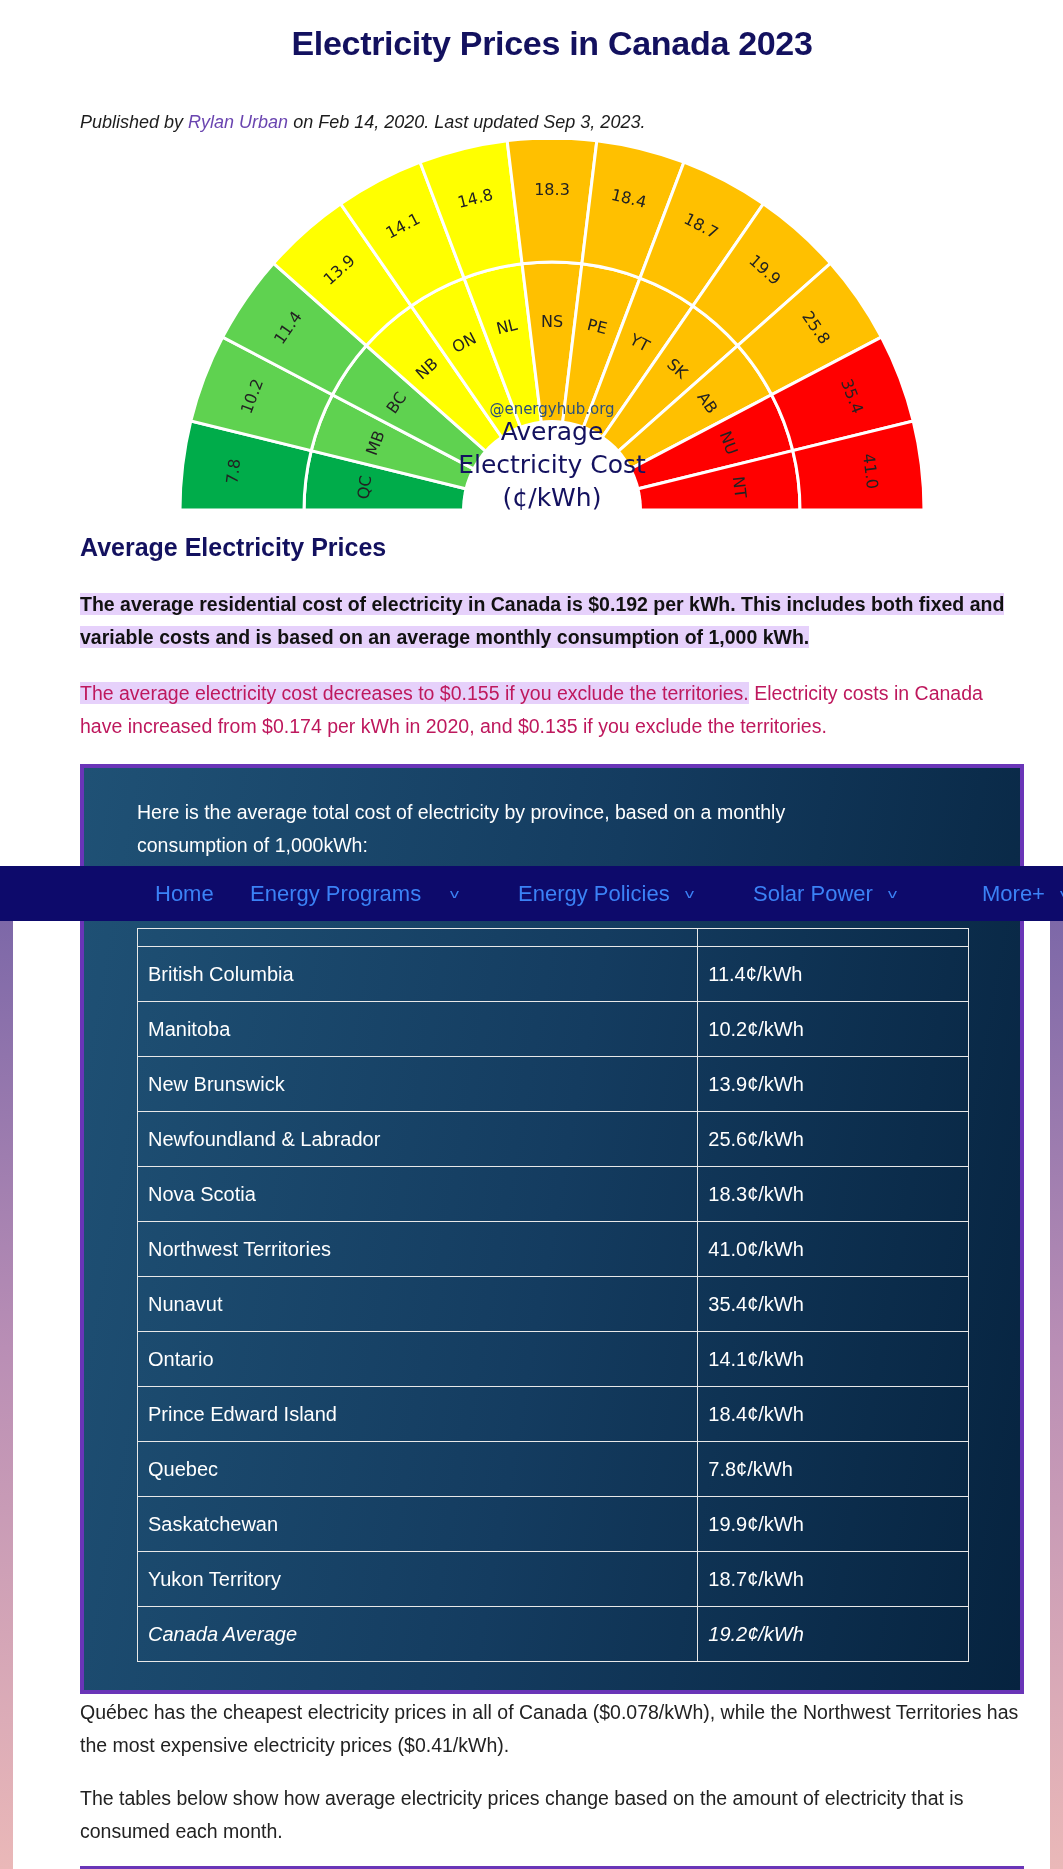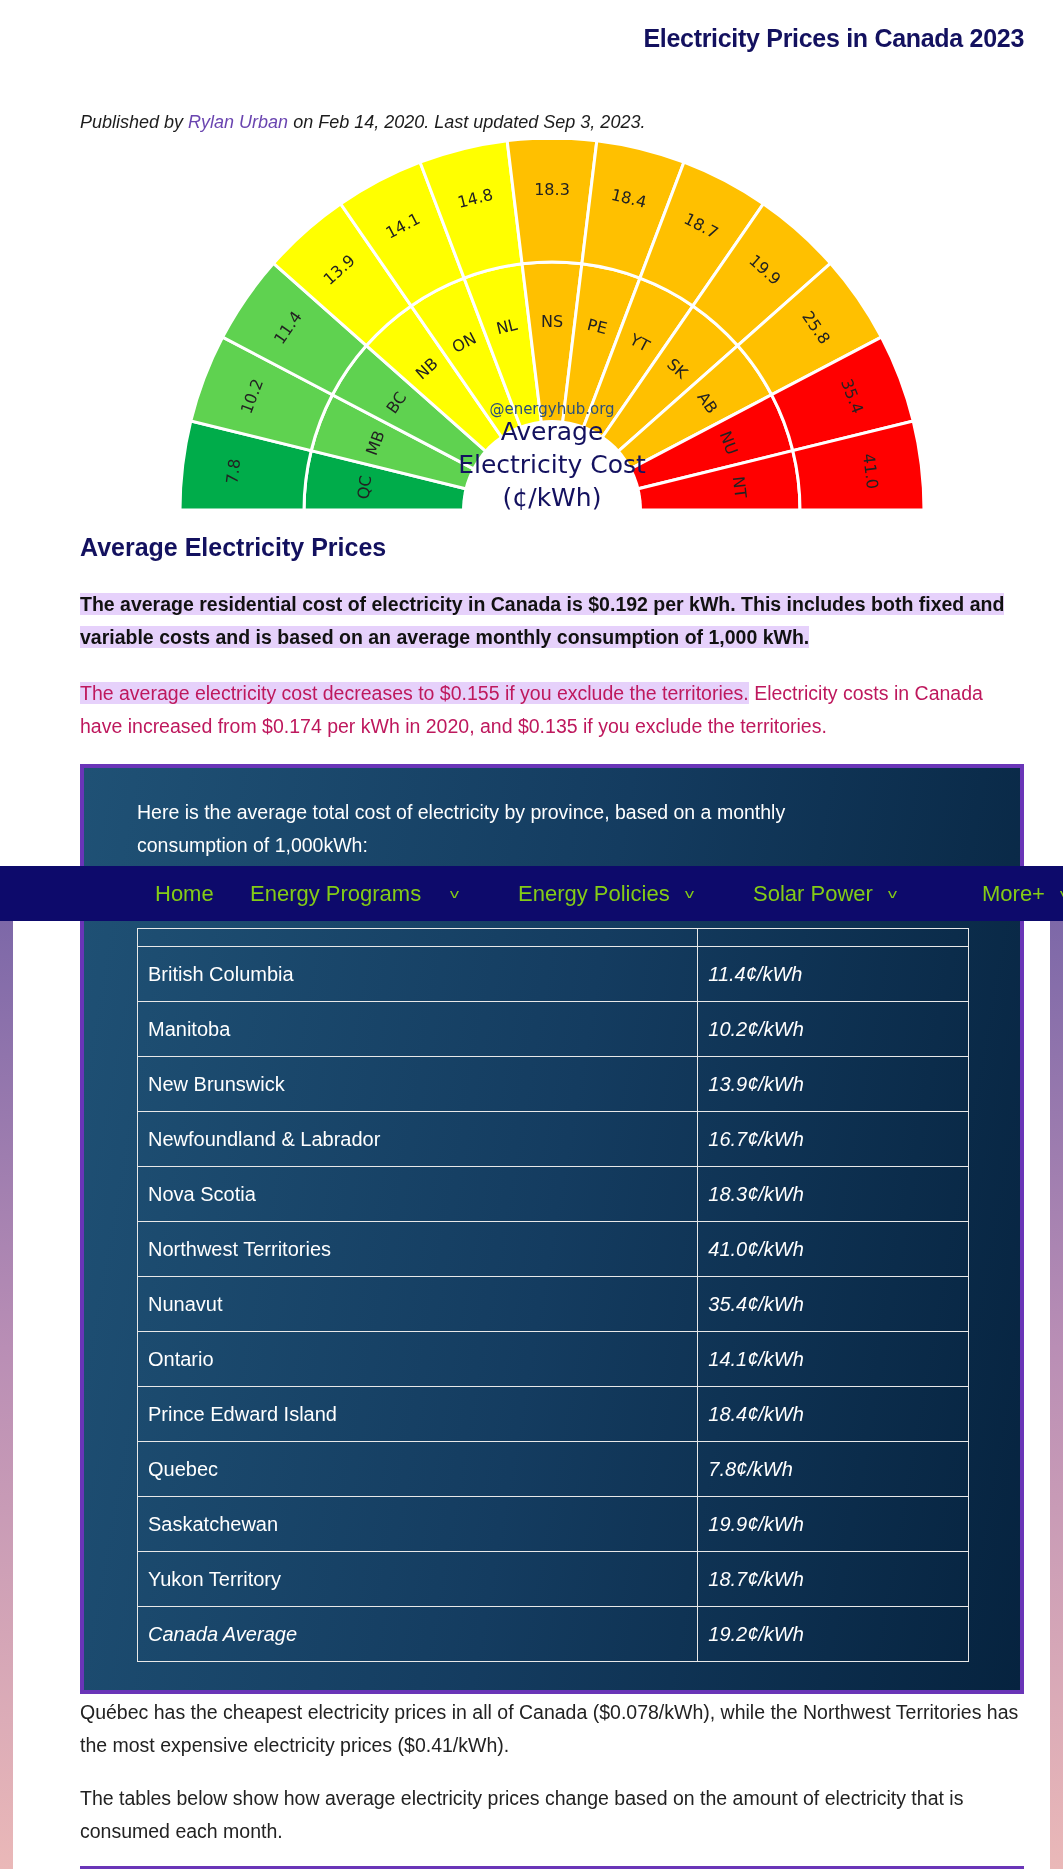--- a/index.html
+++ b/index.html
@@ -10,21 +10,21 @@
     position: absolute; left: 0; right: 0; top: 921px; bottom: 0;
     background: linear-gradient(180deg, #7d68a8 0%, #b98eb5 45%, #eab8b8 100%);
   }
   .page {
     position: absolute; left: 13px; top: 0; width: 1037px; height: 1869px; background: #ffffff;
   }
   .content { position: absolute; left: 67px; width: 944px; top: 0; }
 
   .title {
     position: absolute; left: 0; width: 944px; top: 24px;
-    text-align: right; font-size: 25px; font-weight: bold; color: #13115f; letter-spacing: -0.3px;
+    text-align: center; font-size: 34px; font-weight: bold; color: #13115f; letter-spacing: -0.3px;
   }
   .byline {
     position: absolute; left: 0; top: 112px; font-size: 18px; font-style: italic; color: #1c1c1c;
   }
   .byline .author { color: #6a45b0; }
 
   .gauge { position: absolute; left: 100px; top: 140px; width: 744px; height: 380px; }
 
   .h2 {
     position: absolute; left: 0; top: 533px; font-size: 25px; font-weight: bold; color: #13115f;
@@ -47,30 +47,30 @@
     position: absolute; left: 53px; top: 28px; width: 760px; font-size: 19.5px; line-height: 33px; color: #ffffff;
   }
   .tbl {
     position: absolute; left: 53px; top: 160px; width: 832px; border-collapse: collapse;
   }
   .tbl td {
     border: 1.5px solid #e8e8e8; color: #ffffff; font-size: 20px; height: 55px; padding: 0 10px;
     vertical-align: middle;
   }
   .tbl td.c1 { width: 561px; }
-  .tbl td.c2 { width: 271px; font-style: italic; }
+  .tbl td.c2 { width: 271px; }
   .tbl tr.first td { height: 18px; }
   .tbl tr.avg td { font-style: italic; }
 
   .nav {
     position: absolute; left: 0; top: 866px; width: 1063px; height: 55px; background: #0d0a6b;
     display: flex; align-items: center; z-index: 10;
   }
   .nav-item {
-    position: absolute; top: 0; height: 55px; display: flex; align-items: center; color: #84cc16; font-size: 22px;
+    position: absolute; top: 0; height: 55px; display: flex; align-items: center; color: #3b82f6; font-size: 22px;
   }
   .nav-item .chev { margin-left: 16px; font-size: 13px; transform: scaleX(1.4); display: inline-block; }
 
   .after1 {
     position: absolute; left: 0; top: 1696px; width: 944px; font-size: 19.5px; line-height: 33px; color: #222;
   }
   .after2 {
     position: absolute; left: 0; top: 1782px; width: 944px; font-size: 19.5px; line-height: 33px; color: #222;
   }
   .bottom-rule {
@@ -170,21 +170,21 @@
             <tr>
               <td class="c1">Manitoba</td>
               <td class="c2">10.2¢/kWh</td>
             </tr>
             <tr>
               <td class="c1">New Brunswick</td>
               <td class="c2">13.9¢/kWh</td>
             </tr>
             <tr>
               <td class="c1">Newfoundland &amp; Labrador</td>
-              <td class="c2">16.7¢/kWh</td>
+              <td class="c2">25.6¢/kWh</td>
             </tr>
             <tr>
               <td class="c1">Nova Scotia</td>
               <td class="c2">18.3¢/kWh</td>
             </tr>
             <tr>
               <td class="c1">Northwest Territories</td>
               <td class="c2">41.0¢/kWh</td>
             </tr>
             <tr>

